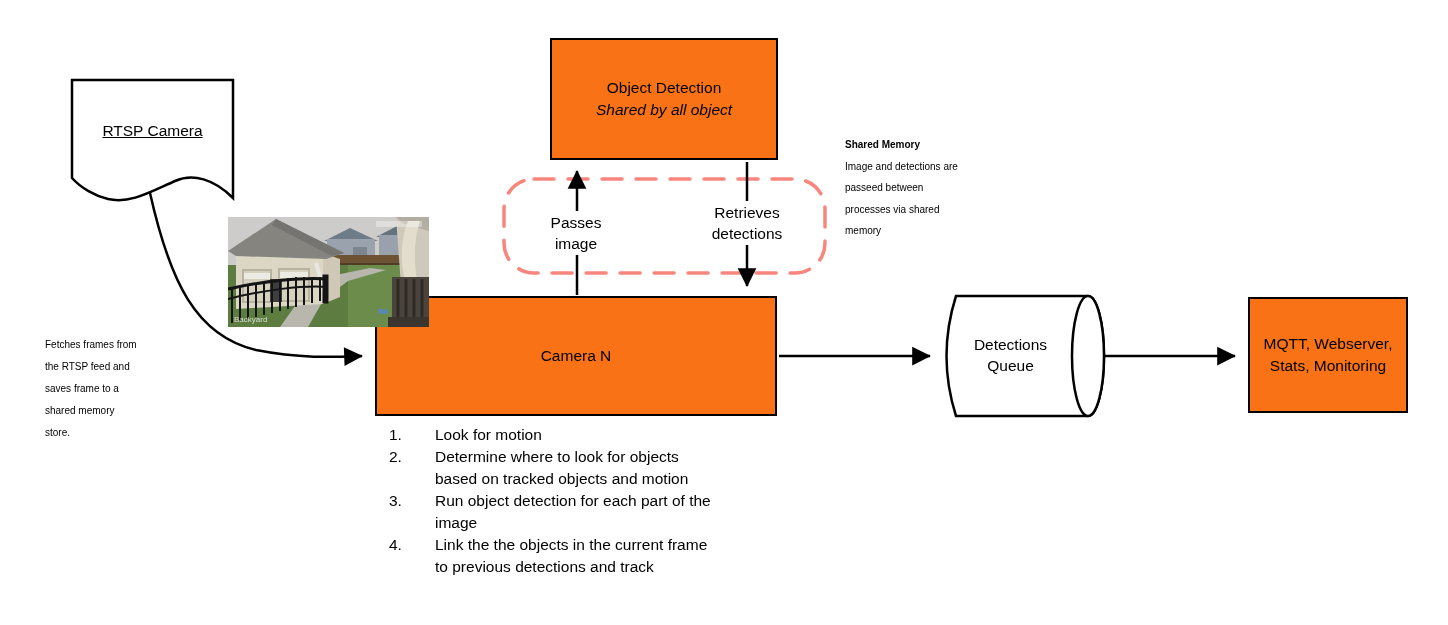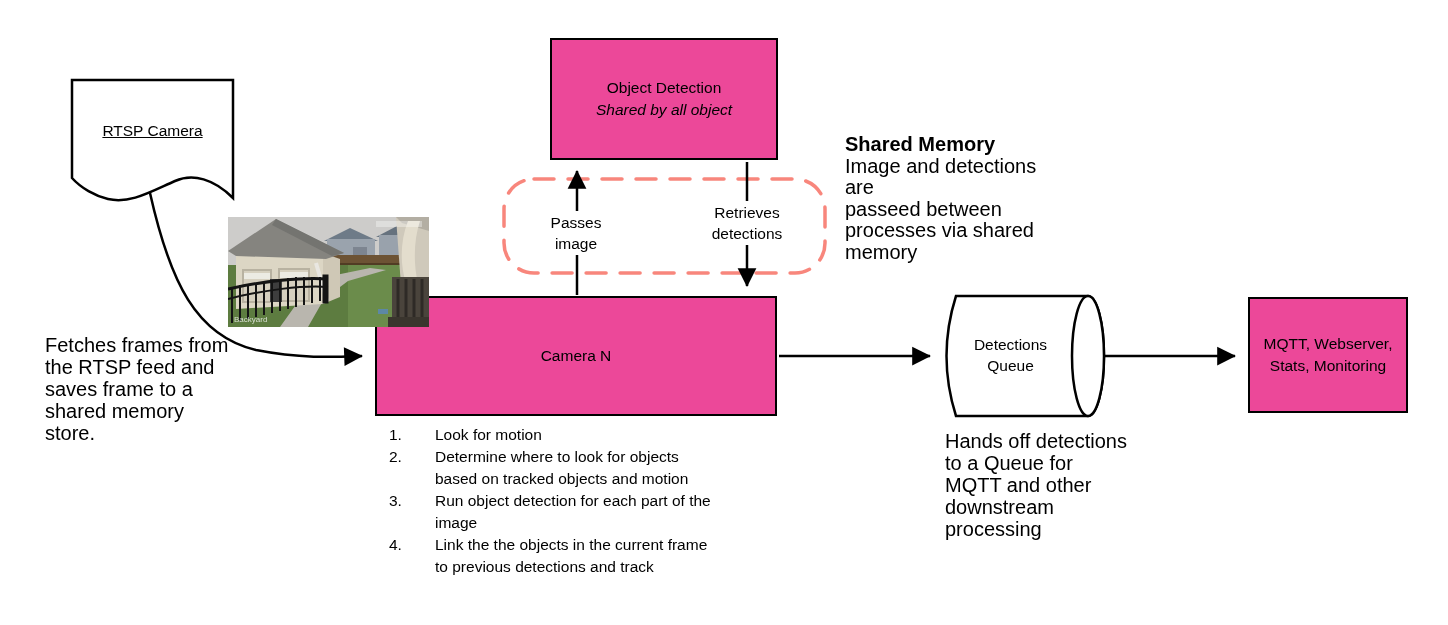--- a/index.html
+++ b/index.html
@@ -3,29 +3,29 @@
 <meta charset="utf-8">
 <style>
   html,body{margin:0;padding:0;background:#fff;}
   #canvas{
     position:relative;width:1448px;height:625px;background:#ffffff;
     font-family:"Liberation Sans", sans-serif;color:#000;overflow:hidden;
   }
   svg{display:block;}
   .layer{position:absolute;left:0;top:0;}
   .box{
-    position:absolute;background:#ec4899;border:2px solid #000;
+    position:absolute;background:#f97316;border:2px solid #000;
     display:flex;flex-direction:column;align-items:center;justify-content:center;
     text-align:center;font-size:15.5px;line-height:1.4;box-sizing:border-box;
   }
   .box .subtitle{font-style:italic;}
   .shape-label{
     position:absolute;text-align:center;font-size:15.5px;line-height:21px;
   }
-  .note{position:absolute;font-size:20px;line-height:22px;}
+  .note{position:absolute;font-size:10px;line-height:22px;}
   .note .bold{font-weight:bold;}
   .edge-label{
     position:absolute;background:#ffffff;text-align:center;
     font-size:15.5px;line-height:21px;padding:1px 0;
   }
   .steps{position:absolute;left:389px;top:424px;font-size:15.5px;line-height:22px;}
   .step{display:flex;}
   .step .num{width:46px;flex:0 0 46px;}
   .snapshot{position:absolute;left:228px;top:217px;}
 </style>
@@ -92,27 +92,20 @@
   </div>
 
   <div class="note" style="left:845px;top:134px;width:225px;line-height:21.5px;">
     <div class="bold">Shared Memory</div>
     <div>Image and detections are</div>
     <div>passeed between</div>
     <div>processes via shared</div>
     <div>memory</div>
   </div>
 
-  <div class="note" style="left:945px;top:430px;width:195px;">
-    <div>Hands off detections</div>
-    <div>to a Queue for</div>
-    <div>MQTT and other</div>
-    <div>downstream</div>
-    <div>processing</div>
-  </div>
 
   <div class="steps">
     <div class="step">
       <div class="num">1.</div>
       <div>
           <div>Look for motion</div>
         </div>
     </div>
     <div class="step">
       <div class="num">2.</div>

